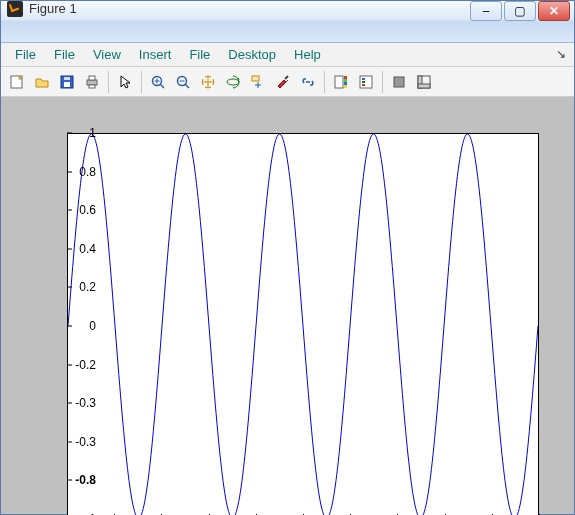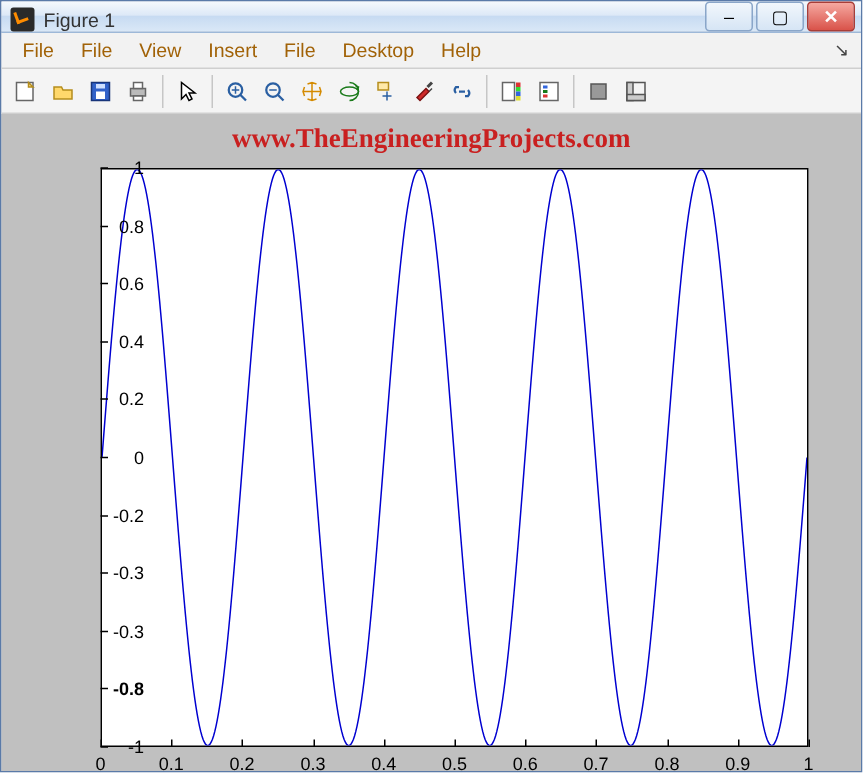--- a/index.html
+++ b/index.html
@@ -13,25 +13,25 @@
   }
   .window {
     width: 575px;
     height: 515px;
     border: 1px solid #5a7aa8;
     background: #ededed;
     display: flex;
     flex-direction: column;
   }
   .titlebar {
-    height: 21px;
+    height: 42px;
     background: linear-gradient(to bottom, #f5f9fd 0%, #dde9f7 45%, #c7dbf2 50%, #dae8f7 100%);
     border-bottom: 1px solid #9db8d8;
     display: flex;
-    align-items: flex-end;
+    align-items: flex-start;
     padding: 0 4px 0 6px;
   }
   .titlebar .app-icon {
     width: 16px; height: 16px;
     margin-right: 6px;
     background: #2a2a2a;
     position: relative;
     border-radius: 2px;
   }
   .titlebar .app-icon::after {
@@ -66,21 +66,21 @@
     background: #f2f2f2;
     border-bottom: 1px solid #cfcfcf;
     display: flex;
     align-items: center;
     padding: 0 6px;
     gap: 2px;
     position: relative;
   }
   .menubar .menu-item {
     padding: 3px 8px;
-    color: #a16207;
+    color: #0f766e;
     font-size: 13px;
     cursor: default;
   }
   .menubar .dock-arrow {
     position: absolute; right: 8px; top: 4px;
     font-size: 12px; color: #444;
   }
   .toolbar {
     height: 30px;
     background: #f4f4f4;
@@ -295,21 +295,20 @@
     <div class="tb-btn">
         <svg width="16" height="16">
           <rect x="2" y="2" width="12" height="12" fill="none" stroke="#555"></rect>
           <rect x="2" y="2" width="4" height="12" fill="#ccc" stroke="#555"></rect>
           <rect x="2" y="10" width="12" height="4" fill="#ccc" stroke="#555"></rect>
         </svg>
       </div>
   </div>
 
   <div class="plot-area">
-    <div class="overlay-title">www.TheEngineeringProjects.com</div>
     <div class="axes-box">
       <svg class="sine" viewBox="0 0 472 386" preserveAspectRatio="none">
         <path id="sine-path" fill="none" stroke="#0000d0" stroke-width="1" d="M0.00 193.00 L0.79 182.90 L1.57 172.83 L2.36 162.81 L3.15 152.87 L3.93 143.05 L4.72 133.36 L5.51 123.83 L6.29 114.50 L7.08 105.38 L7.87 96.50 L8.65 87.88 L9.44 79.56 L10.23 71.54 L11.01 63.86 L11.80 56.53 L12.59 49.57 L13.37 43.01 L14.16 36.86 L14.95 31.14 L15.73 25.86 L16.52 21.04 L17.31 16.69 L18.09 12.82 L18.88 9.45 L19.67 6.58 L20.45 4.22 L21.24 2.38 L22.03 1.06 L22.81 0.26 L23.60 0.00 L24.39 0.26 L25.17 1.06 L25.96 2.38 L26.75 4.22 L27.53 6.58 L28.32 9.45 L29.11 12.82 L29.89 16.69 L30.68 21.04 L31.47 25.86 L32.25 31.14 L33.04 36.86 L33.83 43.01 L34.61 49.57 L35.40 56.53 L36.19 63.86 L36.97 71.54 L37.76 79.56 L38.55 87.88 L39.33 96.50 L40.12 105.38 L40.91 114.50 L41.69 123.83 L42.48 133.36 L43.27 143.05 L44.05 152.87 L44.84 162.81 L45.63 172.83 L46.41 182.90 L47.20 193.00 L47.99 203.10 L48.77 213.17 L49.56 223.19 L50.35 233.13 L51.13 242.95 L51.92 252.64 L52.71 262.17 L53.49 271.50 L54.28 280.62 L55.07 289.50 L55.85 298.12 L56.64 306.44 L57.43 314.46 L58.21 322.14 L59.00 329.47 L59.79 336.43 L60.57 342.99 L61.36 349.14 L62.15 354.86 L62.93 360.14 L63.72 364.96 L64.51 369.31 L65.29 373.18 L66.08 376.55 L66.87 379.42 L67.65 381.78 L68.44 383.62 L69.23 384.94 L70.01 385.74 L70.80 386.00 L71.59 385.74 L72.37 384.94 L73.16 383.62 L73.95 381.78 L74.73 379.42 L75.52 376.55 L76.31 373.18 L77.09 369.31 L77.88 364.96 L78.67 360.14 L79.45 354.86 L80.24 349.14 L81.03 342.99 L81.81 336.43 L82.60 329.47 L83.39 322.14 L84.17 314.46 L84.96 306.44 L85.75 298.12 L86.53 289.50 L87.32 280.62 L88.11 271.50 L88.89 262.17 L89.68 252.64 L90.47 242.95 L91.25 233.13 L92.04 223.19 L92.83 213.17 L93.61 203.10 L94.40 193.00 L95.19 182.90 L95.97 172.83 L96.76 162.81 L97.55 152.87 L98.33 143.05 L99.12 133.36 L99.91 123.83 L100.69 114.50 L101.48 105.38 L102.27 96.50 L103.05 87.88 L103.84 79.56 L104.63 71.54 L105.41 63.86 L106.20 56.53 L106.99 49.57 L107.77 43.01 L108.56 36.86 L109.35 31.14 L110.13 25.86 L110.92 21.04 L111.71 16.69 L112.49 12.82 L113.28 9.45 L114.07 6.58 L114.85 4.22 L115.64 2.38 L116.43 1.06 L117.21 0.26 L118.00 0.00 L118.79 0.26 L119.57 1.06 L120.36 2.38 L121.15 4.22 L121.93 6.58 L122.72 9.45 L123.51 12.82 L124.29 16.69 L125.08 21.04 L125.87 25.86 L126.65 31.14 L127.44 36.86 L128.23 43.01 L129.01 49.57 L129.80 56.53 L130.59 63.86 L131.37 71.54 L132.16 79.56 L132.95 87.88 L133.73 96.50 L134.52 105.38 L135.31 114.50 L136.09 123.83 L136.88 133.36 L137.67 143.05 L138.45 152.87 L139.24 162.81 L140.03 172.83 L140.81 182.90 L141.60 193.00 L142.39 203.10 L143.17 213.17 L143.96 223.19 L144.75 233.13 L145.53 242.95 L146.32 252.64 L147.11 262.17 L147.89 271.50 L148.68 280.62 L149.47 289.50 L150.25 298.12 L151.04 306.44 L151.83 314.46 L152.61 322.14 L153.40 329.47 L154.19 336.43 L154.97 342.99 L155.76 349.14 L156.55 354.86 L157.33 360.14 L158.12 364.96 L158.91 369.31 L159.69 373.18 L160.48 376.55 L161.27 379.42 L162.05 381.78 L162.84 383.62 L163.63 384.94 L164.41 385.74 L165.20 386.00 L165.99 385.74 L166.77 384.94 L167.56 383.62 L168.35 381.78 L169.13 379.42 L169.92 376.55 L170.71 373.18 L171.49 369.31 L172.28 364.96 L173.07 360.14 L173.85 354.86 L174.64 349.14 L175.43 342.99 L176.21 336.43 L177.00 329.47 L177.79 322.14 L178.57 314.46 L179.36 306.44 L180.15 298.12 L180.93 289.50 L181.72 280.62 L182.51 271.50 L183.29 262.17 L184.08 252.64 L184.87 242.95 L185.65 233.13 L186.44 223.19 L187.23 213.17 L188.01 203.10 L188.80 193.00 L189.59 182.90 L190.37 172.83 L191.16 162.81 L191.95 152.87 L192.73 143.05 L193.52 133.36 L194.31 123.83 L195.09 114.50 L195.88 105.38 L196.67 96.50 L197.45 87.88 L198.24 79.56 L199.03 71.54 L199.81 63.86 L200.60 56.53 L201.39 49.57 L202.17 43.01 L202.96 36.86 L203.75 31.14 L204.53 25.86 L205.32 21.04 L206.11 16.69 L206.89 12.82 L207.68 9.45 L208.47 6.58 L209.25 4.22 L210.04 2.38 L210.83 1.06 L211.61 0.26 L212.40 0.00 L213.19 0.26 L213.97 1.06 L214.76 2.38 L215.55 4.22 L216.33 6.58 L217.12 9.45 L217.91 12.82 L218.69 16.69 L219.48 21.04 L220.27 25.86 L221.05 31.14 L221.84 36.86 L222.63 43.01 L223.41 49.57 L224.20 56.53 L224.99 63.86 L225.77 71.54 L226.56 79.56 L227.35 87.88 L228.13 96.50 L228.92 105.38 L229.71 114.50 L230.49 123.83 L231.28 133.36 L232.07 143.05 L232.85 152.87 L233.64 162.81 L234.43 172.83 L235.21 182.90 L236.00 193.00 L236.79 203.10 L237.57 213.17 L238.36 223.19 L239.15 233.13 L239.93 242.95 L240.72 252.64 L241.51 262.17 L242.29 271.50 L243.08 280.62 L243.87 289.50 L244.65 298.12 L245.44 306.44 L246.23 314.46 L247.01 322.14 L247.80 329.47 L248.59 336.43 L249.37 342.99 L250.16 349.14 L250.95 354.86 L251.73 360.14 L252.52 364.96 L253.31 369.31 L254.09 373.18 L254.88 376.55 L255.67 379.42 L256.45 381.78 L257.24 383.62 L258.03 384.94 L258.81 385.74 L259.60 386.00 L260.39 385.74 L261.17 384.94 L261.96 383.62 L262.75 381.78 L263.53 379.42 L264.32 376.55 L265.11 373.18 L265.89 369.31 L266.68 364.96 L267.47 360.14 L268.25 354.86 L269.04 349.14 L269.83 342.99 L270.61 336.43 L271.40 329.47 L272.19 322.14 L272.97 314.46 L273.76 306.44 L274.55 298.12 L275.33 289.50 L276.12 280.62 L276.91 271.50 L277.69 262.17 L278.48 252.64 L279.27 242.95 L280.05 233.13 L280.84 223.19 L281.63 213.17 L282.41 203.10 L283.20 193.00 L283.99 182.90 L284.77 172.83 L285.56 162.81 L286.35 152.87 L287.13 143.05 L287.92 133.36 L288.71 123.83 L289.49 114.50 L290.28 105.38 L291.07 96.50 L291.85 87.88 L292.64 79.56 L293.43 71.54 L294.21 63.86 L295.00 56.53 L295.79 49.57 L296.57 43.01 L297.36 36.86 L298.15 31.14 L298.93 25.86 L299.72 21.04 L300.51 16.69 L301.29 12.82 L302.08 9.45 L302.87 6.58 L303.65 4.22 L304.44 2.38 L305.23 1.06 L306.01 0.26 L306.80 0.00 L307.59 0.26 L308.37 1.06 L309.16 2.38 L309.95 4.22 L310.73 6.58 L311.52 9.45 L312.31 12.82 L313.09 16.69 L313.88 21.04 L314.67 25.86 L315.45 31.14 L316.24 36.86 L317.03 43.01 L317.81 49.57 L318.60 56.53 L319.39 63.86 L320.17 71.54 L320.96 79.56 L321.75 87.88 L322.53 96.50 L323.32 105.38 L324.11 114.50 L324.89 123.83 L325.68 133.36 L326.47 143.05 L327.25 152.87 L328.04 162.81 L328.83 172.83 L329.61 182.90 L330.40 193.00 L331.19 203.10 L331.97 213.17 L332.76 223.19 L333.55 233.13 L334.33 242.95 L335.12 252.64 L335.91 262.17 L336.69 271.50 L337.48 280.62 L338.27 289.50 L339.05 298.12 L339.84 306.44 L340.63 314.46 L341.41 322.14 L342.20 329.47 L342.99 336.43 L343.77 342.99 L344.56 349.14 L345.35 354.86 L346.13 360.14 L346.92 364.96 L347.71 369.31 L348.49 373.18 L349.28 376.55 L350.07 379.42 L350.85 381.78 L351.64 383.62 L352.43 384.94 L353.21 385.74 L354.00 386.00 L354.79 385.74 L355.57 384.94 L356.36 383.62 L357.15 381.78 L357.93 379.42 L358.72 376.55 L359.51 373.18 L360.29 369.31 L361.08 364.96 L361.87 360.14 L362.65 354.86 L363.44 349.14 L364.23 342.99 L365.01 336.43 L365.80 329.47 L366.59 322.14 L367.37 314.46 L368.16 306.44 L368.95 298.12 L369.73 289.50 L370.52 280.62 L371.31 271.50 L372.09 262.17 L372.88 252.64 L373.67 242.95 L374.45 233.13 L375.24 223.19 L376.03 213.17 L376.81 203.10 L377.60 193.00 L378.39 182.90 L379.17 172.83 L379.96 162.81 L380.75 152.87 L381.53 143.05 L382.32 133.36 L383.11 123.83 L383.89 114.50 L384.68 105.38 L385.47 96.50 L386.25 87.88 L387.04 79.56 L387.83 71.54 L388.61 63.86 L389.40 56.53 L390.19 49.57 L390.97 43.01 L391.76 36.86 L392.55 31.14 L393.33 25.86 L394.12 21.04 L394.91 16.69 L395.69 12.82 L396.48 9.45 L397.27 6.58 L398.05 4.22 L398.84 2.38 L399.63 1.06 L400.41 0.26 L401.20 0.00 L401.99 0.26 L402.77 1.06 L403.56 2.38 L404.35 4.22 L405.13 6.58 L405.92 9.45 L406.71 12.82 L407.49 16.69 L408.28 21.04 L409.07 25.86 L409.85 31.14 L410.64 36.86 L411.43 43.01 L412.21 49.57 L413.00 56.53 L413.79 63.86 L414.57 71.54 L415.36 79.56 L416.15 87.88 L416.93 96.50 L417.72 105.38 L418.51 114.50 L419.29 123.83 L420.08 133.36 L420.87 143.05 L421.65 152.87 L422.44 162.81 L423.23 172.83 L424.01 182.90 L424.80 193.00 L425.59 203.10 L426.37 213.17 L427.16 223.19 L427.95 233.13 L428.73 242.95 L429.52 252.64 L430.31 262.17 L431.09 271.50 L431.88 280.62 L432.67 289.50 L433.45 298.12 L434.24 306.44 L435.03 314.46 L435.81 322.14 L436.60 329.47 L437.39 336.43 L438.17 342.99 L438.96 349.14 L439.75 354.86 L440.53 360.14 L441.32 364.96 L442.11 369.31 L442.89 373.18 L443.68 376.55 L444.47 379.42 L445.25 381.78 L446.04 383.62 L446.83 384.94 L447.61 385.74 L448.40 386.00 L449.19 385.74 L449.97 384.94 L450.76 383.62 L451.55 381.78 L452.33 379.42 L453.12 376.55 L453.91 373.18 L454.69 369.31 L455.48 364.96 L456.27 360.14 L457.05 354.86 L457.84 349.14 L458.63 342.99 L459.41 336.43 L460.20 329.47 L460.99 322.14 L461.77 314.46 L462.56 306.44 L463.35 298.12 L464.13 289.50 L464.92 280.62 L465.71 271.50 L466.49 262.17 L467.28 252.64 L468.07 242.95 L468.85 233.13 L469.64 223.19 L470.43 213.17 L471.21 203.10 L472.00 193.00 "></path>
       </svg>
     </div>
     <div id="tick-layer">
         <div class="ytick" style="top: 422px;">-1</div>
         <div class="ytick-mark" style="top: 422px;"></div>
         <div class="ytick" style="top: 383.4px; font-weight: bold;">-0.8</div>
         <div class="ytick-mark" style="top: 383.4px;"></div>

